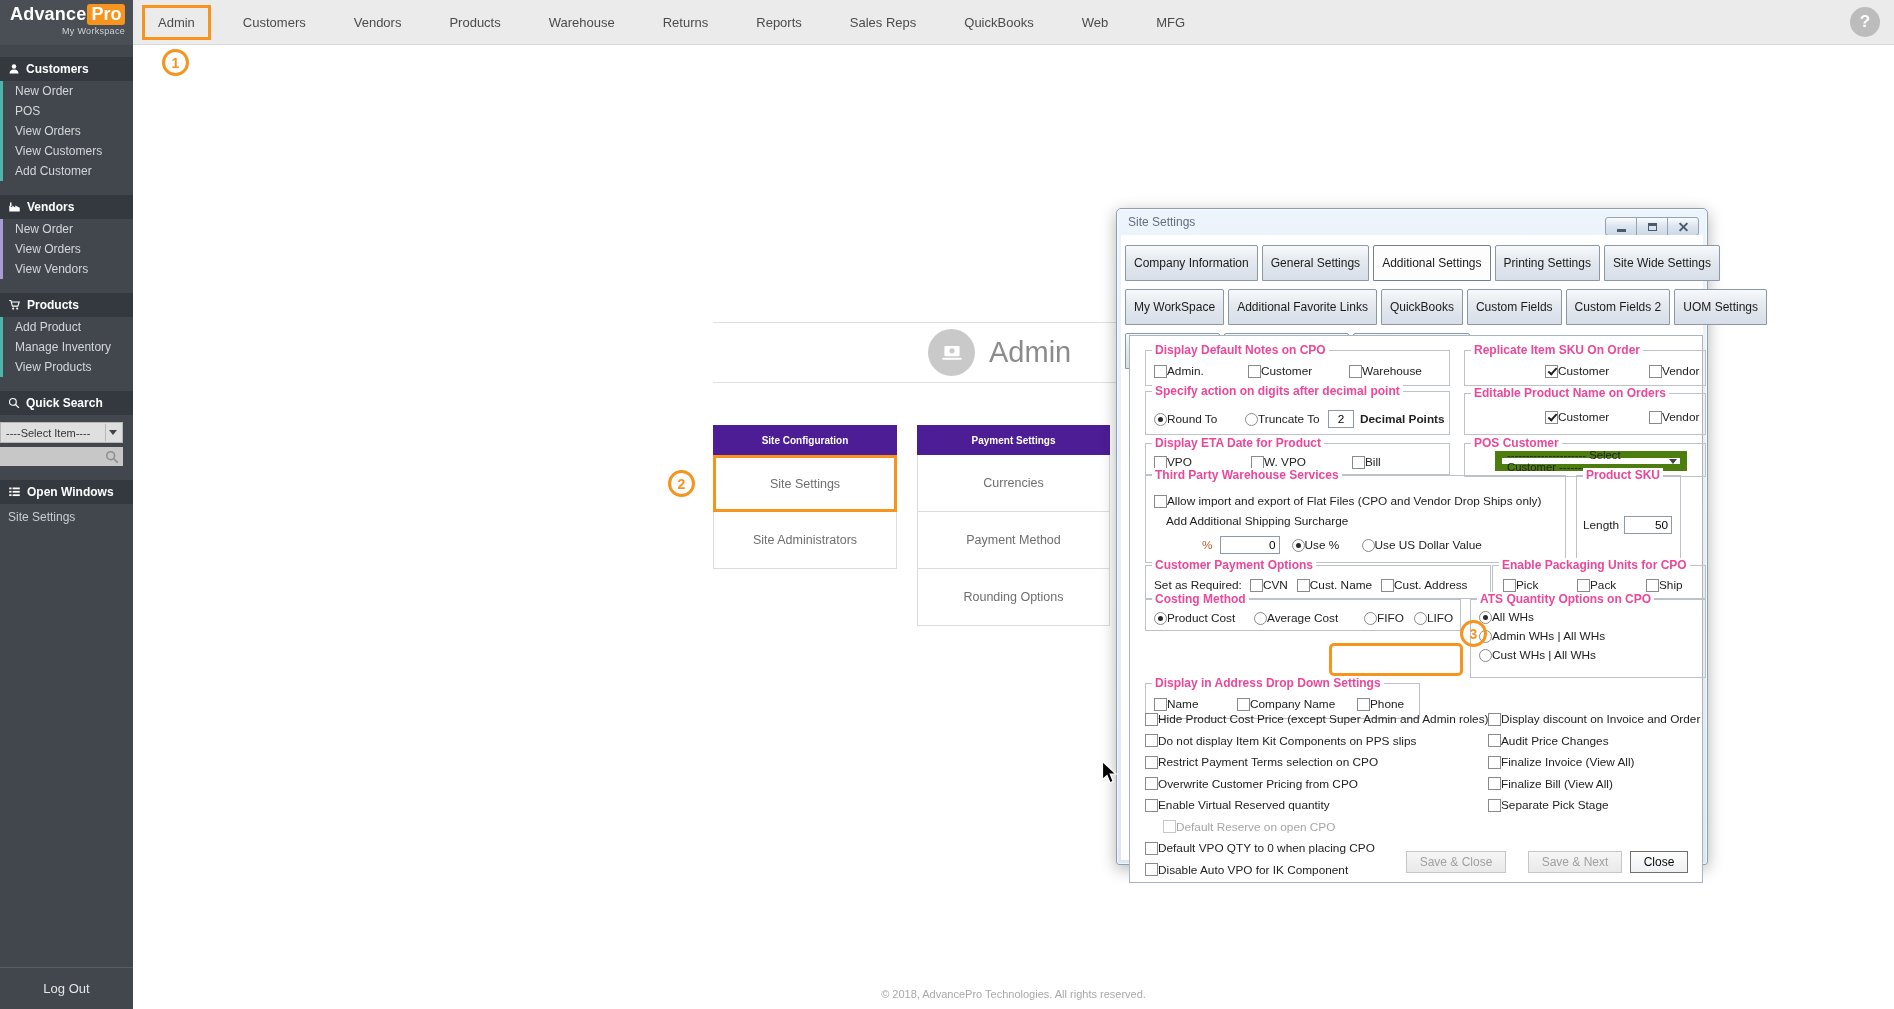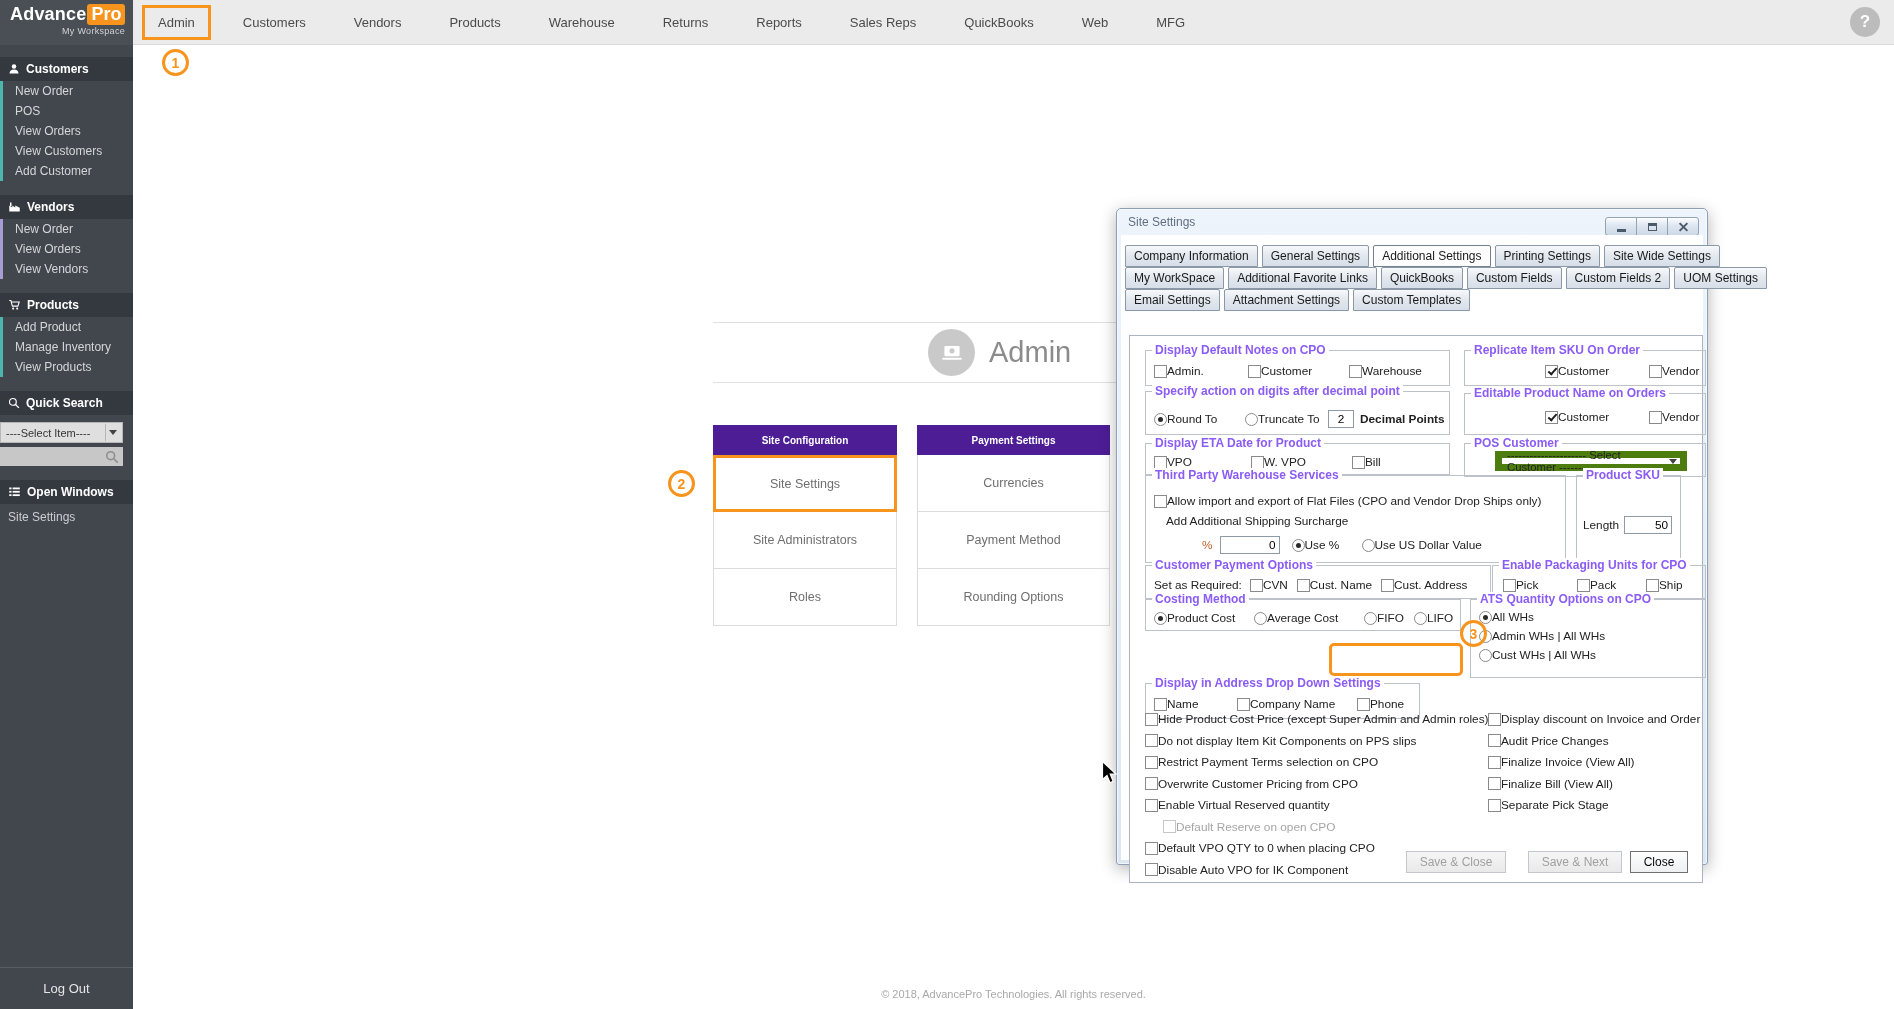--- a/index.html
+++ b/index.html
@@ -71,29 +71,29 @@
   .dlg-btn:first-child{border-radius:3px 0 0 3px}
   .dlg-btn:last-child{border-radius:0 3px 3px 0}
   .gl-min{width:9px;height:3px;background:#4a5a6a;margin-top:7px}
   .gl-max{width:9px;height:8px;border:1px solid #4a5a6a;border-top:3px solid #4a5a6a}
   .gl-x{width:11px;height:11px;position:relative}
   .gl-x::before,.gl-x::after{content:"";position:absolute;left:0;top:5px;width:11px;height:2px;background:#4a5a6a}
   .gl-x::before{transform:rotate(45deg)}
   .gl-x::after{transform:rotate(-45deg)}
   .client{position:absolute;left:4px;right:4px;top:26px;bottom:4px;background:#fff;padding-top:10px}
   .tabrow{display:flex;padding-left:4px;position:relative}
-  .tab{height:22px;padding:0 8px;display:flex;align-items:center;border:1px solid #8a98a8;
+  .tab{height:36px;padding:0 8px;display:flex;align-items:center;border:1px solid #8a98a8;
     background:linear-gradient(#f7f9fb,#e4e9ef 45%,#d7dee8);border-radius:2px 2px 0 0;
-    font-size:12px;color:#1a1a1a;margin-right:4px;margin-bottom:0;white-space:nowrap;cursor:default}
+    font-size:12px;color:#1a1a1a;margin-right:4px;margin-bottom:8px;white-space:nowrap;cursor:default}
   .tab.active{background:#fdfdfe;border-color:#73818f;position:relative;z-index:2}
   .content{position:absolute;left:8px;top:100px;width:574px;height:548px;border:1px solid #aab4bf;
     background:#fff;font-size:11.8px}
   .grp{position:absolute;border:1px solid #bcc2c8}
   .grp .gl{position:absolute;top:-8px;left:6px;background:#fff;padding:0 3px;font-weight:bold;
-    font-size:12px;line-height:15px;white-space:nowrap;color:#8b5cf6}
+    font-size:12px;line-height:15px;white-space:nowrap;color:#ec4899}
   .grow{position:absolute;left:8px;display:flex;align-items:center;white-space:nowrap}
   .cb,.rb{display:inline-flex;align-items:center;white-space:nowrap;cursor:default}
   .cb .box{width:13px;height:13px;border:1px solid #8a8a8a;background:#fff;position:relative;flex:none}
   .cb.checked .box::after{content:"";position:absolute;left:2px;top:2px;width:7px;height:3px;
     border-left:2px solid #1f1f1f;border-bottom:2px solid #1f1f1f;transform:rotate(-48deg)}
   .rb .box{width:13px;height:13px;border:1px solid #8a8a8a;border-radius:50%;background:#fff;position:relative;flex:none}
   .rb.checked .box::after{content:"";position:absolute;left:3px;top:3px;width:5px;height:5px;background:#2a2a2a;border-radius:50%}
   .cb.disabled .box{border-color:#c6c6c6}
   .cb.disabled em{color:#a6a6a6}
   .optwrap{display:inline-flex;align-items:center}
@@ -232,21 +232,20 @@
         <rect x="3" y="16.3" width="18" height="2" rx="1"></rect>
       </svg>
   </span>
   <span class="title-text">Admin</span>
 </div>
 
 <div class="panel panel-1">
   <div class="p-h">Site Configuration</div>
   <div class="p-item checked">Site Settings</div>
   <div class="p-item">Site Administrators</div>
-  <div class="p-item">Roles</div>
 </div>
 <div class="panel panel-2">
   <div class="p-h">Payment Settings</div>
   <div class="p-item">Currencies</div>
   <div class="p-item">Payment Method</div>
   <div class="p-item">Rounding Options</div>
 </div>
 
 <div class="footer">© 2018, AdvancePro Technologies. All rights reserved.</div>
 

